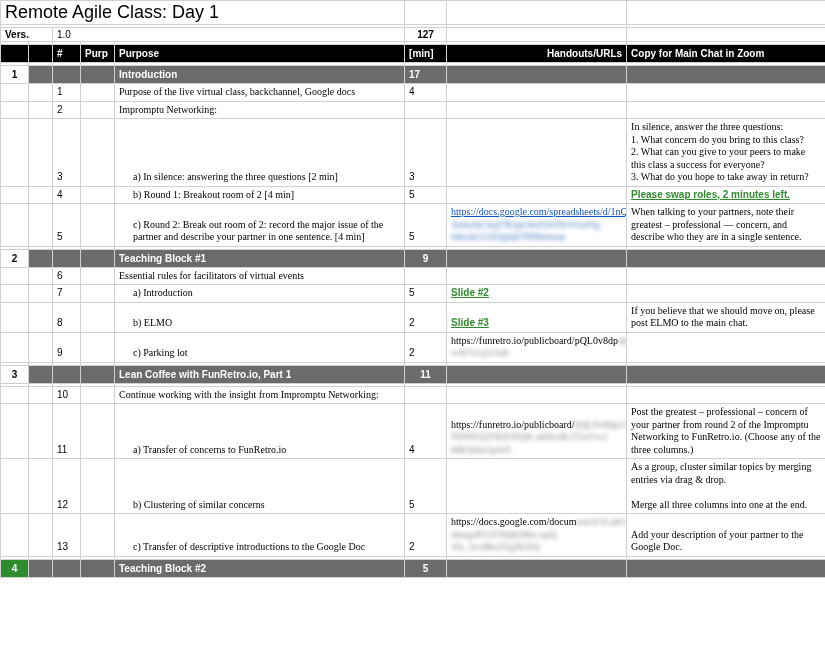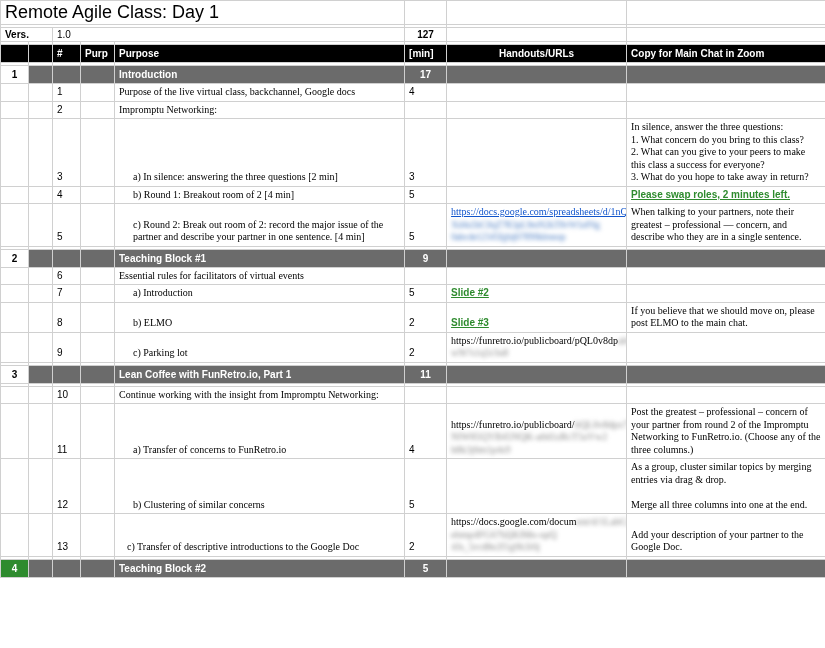--- a/index.html
+++ b/index.html
@@ -120,41 +120,41 @@
         <td></td>
       </tr>
 
   <tr class="hdr-row">
     <td></td>
         <td></td>
     <td>#</td>
     <td>Purp</td>
     <td style="text-align:left">Purpose</td>
     <td>[min]</td>
-    <td style="text-align:center">Handouts/URLs</td>
+    <td style="text-align:right">Handouts/URLs</td>
     <td style="text-align:left">Copy for Main Chat in Zoom</td>
   </tr>
   <tr class="tight">
         <td></td>
         <td></td>
         <td></td>
         <td></td>
         <td></td>
         <td></td>
         <td></td>
         <td></td>
       </tr>
 
   <tr class="section-row">
     <td class="sec-badge">1</td>
     <td></td>
         <td></td>
         <td></td>
     <td>Introduction</td>
-    <td style="text-align:center">17</td>
+    <td style="text-align:left">17</td>
     <td></td>
         <td></td>
   </tr>
   <tr class="data-row">
     <td></td>
         <td></td>
     <td>1</td>
         <td></td>
     <td class="multiline">Purpose of the live virtual class, backchannel, Google docs</td>
     <td>4</td>
@@ -328,21 +328,21 @@
     <td class="multiline" style="padding-left:18px">b) Clustering of similar concerns</td>
     <td>5</td>
     <td></td>
     <td class="multiline">As a group, cluster similar topics by merging entries via drag &amp; drop.<br><br>Merge all three columns into one at the end.</td>
   </tr>
   <tr class="data-row">
     <td></td>
         <td></td>
     <td>13</td>
         <td></td>
-    <td class="multiline" style="padding-left:12px">c) Transfer of descriptive introductions to the Google Doc</td>
+    <td class="multiline" style="padding-left:18px">c) Transfer of descriptive introductions to the Google Doc</td>
     <td>2</td>
     <td class="multiline">
       <span>https://docs.google.com/docum</span><span class="blur-grey">ent/d/1LabCdEf<br>ebmp4FG67hIjKlMn-opQ<br>4Js_5rcd8e2f1g0h3i6j</span>
     </td>
     <td class="multiline">Add your description of your partner to the Google Doc.</td>
   </tr>
   <tr class="tight">
         <td></td>
         <td></td>
         <td></td>

